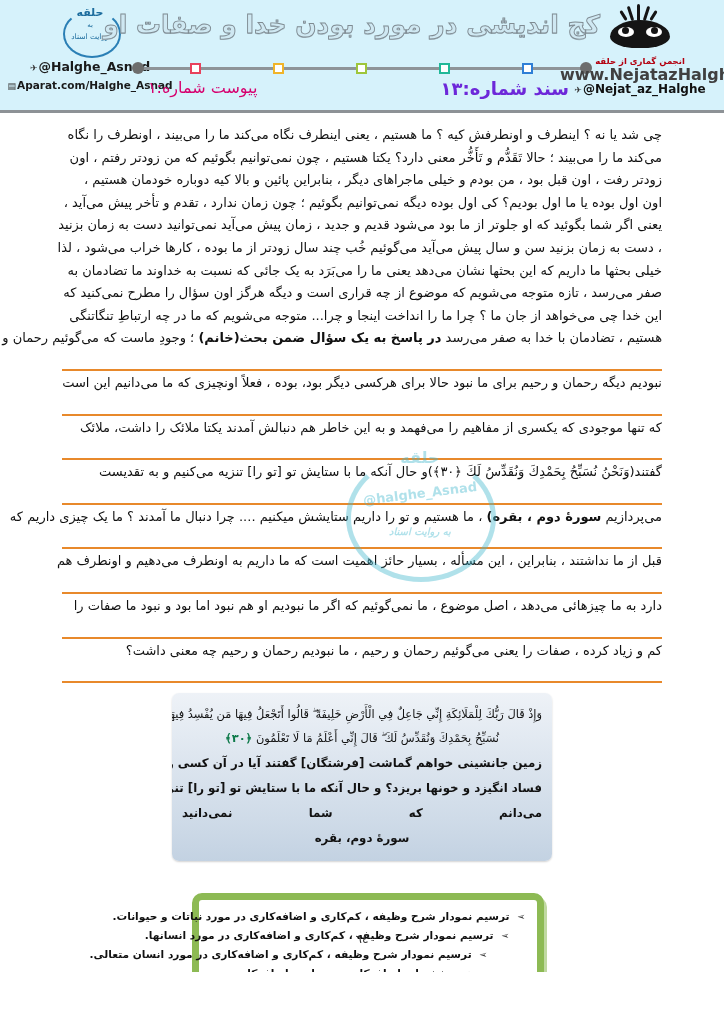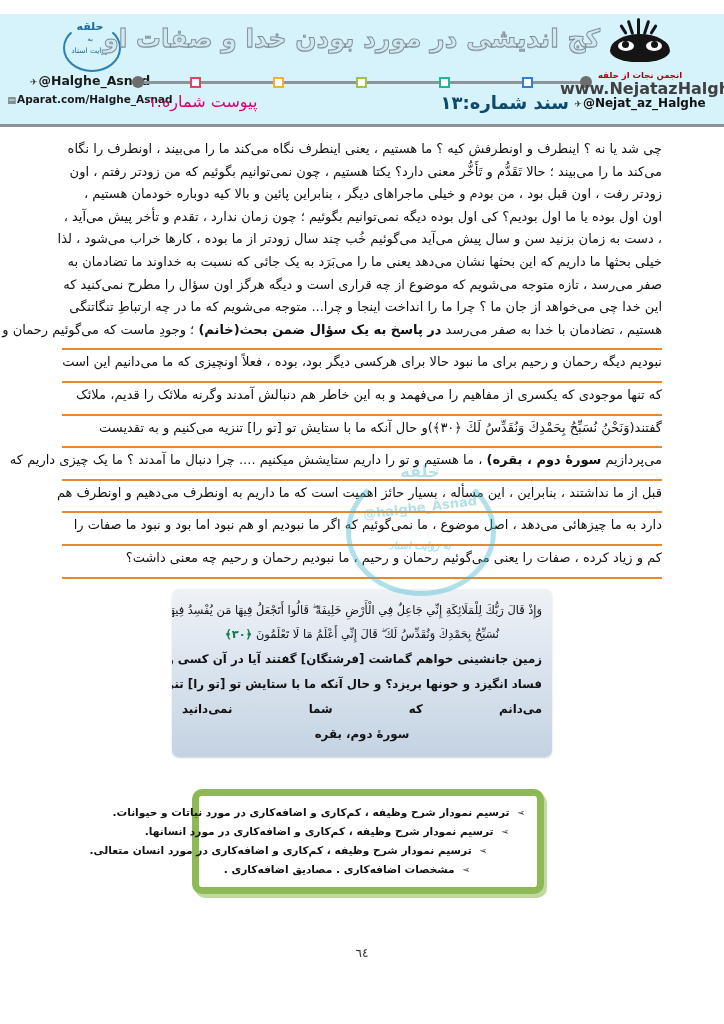--- a/index.html
+++ b/index.html
@@ -8,21 +8,21 @@
     padding: 0;
     background: #ffffff;
   }
   body {
     font-family: "DejaVu Sans", "Liberation Sans", sans-serif;
   }
   .page {
     position: relative;
     width: 724px;
     height: 972px;
-    margin: 14px auto;
+    margin: 0 auto;
     background: #ffffff;
     overflow: hidden;
     box-sizing: border-box;
   }
 
   
   .header {
     position: relative;
     width: 724px;
     height: 110px;
@@ -237,21 +237,21 @@
     border-style: solid;
   }
 
   
   .doc-no {
     position: absolute;
     right: 155px;
     top: 78px;
     font-size: 18px;
     font-weight: bold;
-    color: #0c4a6e;
+    color: #6d28d9;
     direction: rtl;
     white-space: nowrap;
   }
   .attach-no {
     position: absolute;
     left: 148px;
     top: 78px;
     font-size: 16px;
     font-weight: normal;
     color: #d6006e;
@@ -276,21 +276,21 @@
   }
   .line {
     display: block;
     white-space: nowrap;
     font-size: 13px;
     line-height: 22.6px;
     letter-spacing: -0.1px;
   }
   .line.u {
     border-bottom: 2.6px solid #e8892b;
-    padding-bottom: 7px;
+    padding-bottom: 19px;
     margin-bottom: 1px;
   }
   .b { font-weight: bold; }
 
   
   .verse-box {
     position: relative;
     margin: 10px 110px 0 110px;
     min-height: 168px;
     border-radius: 7px;
@@ -483,46 +483,47 @@
           <div class="ray" style="left:1px;height:11px;transform:rotate(-32deg);"></div>
           <div class="ray" style="left:8px;height:15px;transform:rotate(-18deg);"></div>
           <div class="ray" style="left:16px;height:17px;"></div>
           <div class="ray" style="left:24px;height:15px;transform:rotate(18deg);"></div>
           <div class="ray" style="left:31px;height:11px;transform:rotate(32deg);"></div>
         </div>
         <div class="mask"></div>
         <div class="pupil l"></div>
         <div class="pupil r"></div>
       </div>
-      <div class="org">انجمن نجات از حلقه</div>
+      <div class="org">انجمن گماری از حلقه</div>
       <div class="site">www.NejatazHalghe.ir</div>
       <div class="handle">
         <span class="mini-icon">✈</span><span>@Nejat_az_Halghe</span>
       </div>
     </div>
   </div>
   <div class="header-rule"></div>
 
   <div class="content">
 
     <div class="para" id="plain-lines">
         <span class="line">چی شد یا نه ؟ اینطرف و اونطرفش کیه ؟ ما هستیم ، یعنی اینطرف نگاه می‌کند ما را می‌بیند ، اونطرف را نگاه</span>
         <span class="line">می‌کند ما را می‌بیند ؛ حالا تَقَدُّم و تَأَخُّر معنی دارد؟ یکتا هستیم ، چون نمی‌توانیم بگوئیم که من زودتر رفتم ، اون</span>
         <span class="line">زودتر رفت ، اون قبل بود ، من بودم و خیلی ماجراهای دیگر ، بنابراین پائین و بالا کیه دوباره خودمان هستیم ،</span>
         <span class="line">اون اول بوده یا ما اول بودیم؟ کی اول بوده دیگه نمی‌توانیم بگوئیم ؛ چون زمان ندارد ، تقدم و تأخر پیش می‌آید ،</span>
+        <span class="line">یعنی اگر شما بگوئید که او جلوتر از ما بود می‌شود قدیم و جدید ، زمان پیش می‌آید نمی‌توانید دست به زمان بزنید</span>
         <span class="line">، دست به زمان بزنید سن و سال پیش می‌آید می‌گوئیم خُب چند سال زودتر از ما بوده ، کارها خراب می‌شود ، لذا</span>
         <span class="line">خیلی بحثها ما داریم که این بحثها نشان می‌دهد یعنی ما را می‌بَرَد به یک جائی که نسبت به خداوند ما تضادمان به</span>
         <span class="line">صفر می‌رسد ، تازه متوجه می‌شویم که موضوع از چه قراری است و دیگه هرگز اون سؤال را مطرح نمی‌کنید که</span>
         <span class="line">این خدا چی می‌خواهد از جان ما ؟ چرا ما را انداخت اینجا و چرا... متوجه می‌شویم که ما در چه ارتباطِ تنگاتنگی</span>
       </div>
 
     <div class="para" id="ul-lines">
         <span class="line u"><span>هستیم ، تضادمان با خدا به صفر می‌رسد </span><span class="b">در پاسخ به یک سؤال ضمن بحث(خانم)</span><span> ؛ وجودِ ماست که می‌گوئیم رحمان و</span></span>
         <span class="line u"><span>نبودیم دیگه رحمان و رحیم برای ما نبود حالا برای هرکسی دیگر بود، بوده ، فعلاً اونچیزی که ما می‌دانیم این است</span></span>
-        <span class="line u"><span>که تنها موجودی که یکسری از مفاهیم را می‌فهمد و به این خاطر هم دنبالش آمدند وگرنه ملائک را قدیم، ملائک</span></span>
+        <span class="line u"><span>که تنها موجودی که یکسری از مفاهیم را می‌فهمد و به این خاطر هم دنبالش آمدند یکتا ملائک را داشت، ملائک</span></span>
         <span class="line u"><span>گفتند(وَنَحْنُ نُسَبِّحُ بِحَمْدِكَ وَنُقَدِّسُ لَكَ ﴿٣٠﴾)و حال آنکه ما با ستایش تو [تو را] تنزیه می‌کنیم و به تقدیست</span></span>
         <span class="line u"><span>می‌پردازیم </span><span class="b">سورهٔ دوم ، بقره)</span><span> ، ما هستیم و تو را داریم ستایشش میکنیم .... چرا دنبال ما آمدند ؟ ما یک چیزی داریم که</span></span>
         <span class="line u"><span>قبل از ما نداشتند ، بنابراین ، این مسأله ، بسیار حائز اهمیت است که ما داریم به اونطرف می‌دهیم و اونطرف هم</span></span>
         <span class="line u"><span>دارد به ما چیزهائی می‌دهد ، اصل موضوع ، ما نمی‌گوئیم که اگر ما نبودیم او هم نبود اما بود و نبود ما صفات را</span></span>
         <span class="line u"><span>کم و زیاد کرده ، صفات را یعنی می‌گوئیم رحمان و رحیم ، ما نبودیم رحمان و رحیم چه معنی داشت؟</span></span>
       </div>
 
     <div class="verse-box">
       <div class="verse-ar">وَإِذْ قَالَ رَبُّكَ لِلْمَلَائِكَةِ إِنِّي جَاعِلٌ فِي الْأَرْضِ خَلِيفَةً ۖ قَالُوا أَتَجْعَلُ فِيهَا مَن يُفْسِدُ فِيهَا وَيَسْفِكُ الدِّمَاءَ وَنَحْنُ</div>
       <div class="verse-ar">

